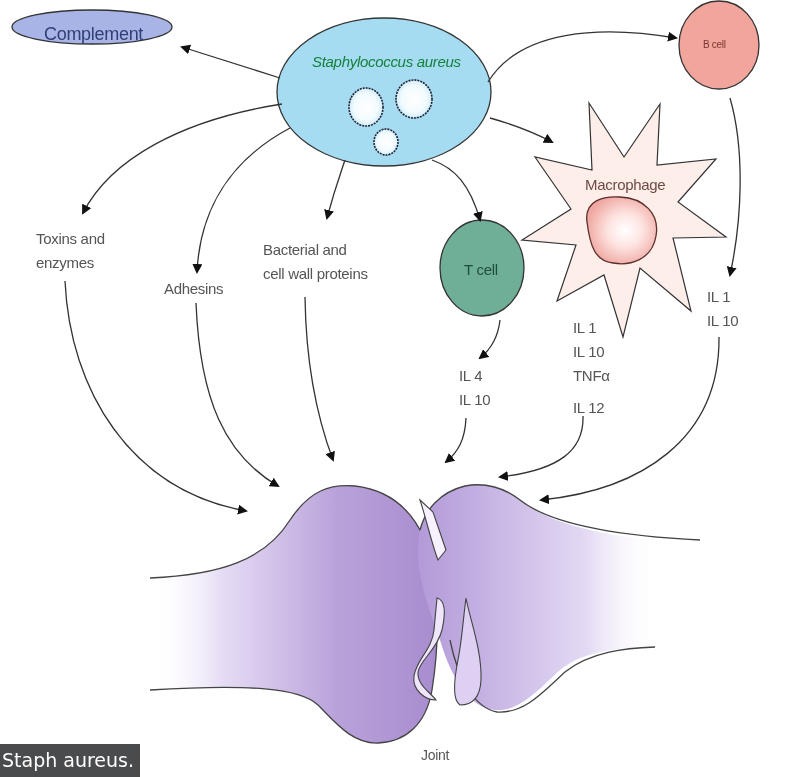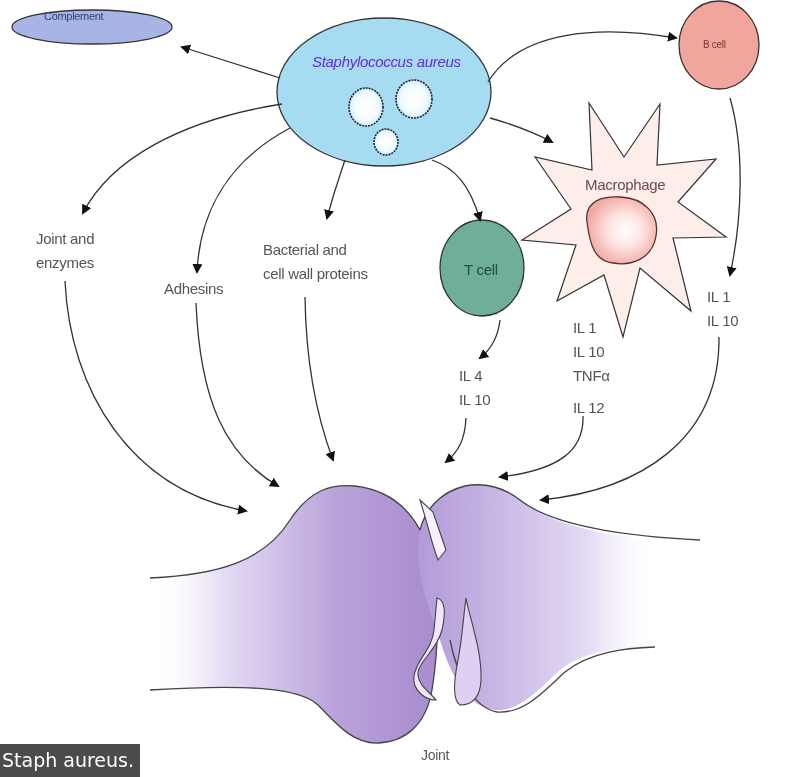--- a/index.html
+++ b/index.html
@@ -88,29 +88,29 @@
     <path d="M500,320 C498,338 490,350 480,358" marker-end="url(#ah)"></path>
     <path d="M65,281 C70,390 130,490 246,511" marker-end="url(#ah)"></path>
     <path d="M196,303 C200,400 225,455 278,486" marker-end="url(#ah)"></path>
     <path d="M305,297 C306,370 318,420 333,460" marker-end="url(#ah)"></path>
     <path d="M466,418 C465,440 458,452 446,462" marker-end="url(#ah)"></path>
     <path d="M583,416 C584,450 560,470 500,477" marker-end="url(#ah)"></path>
     <path d="M719,337 C720,440 640,490 541,500" marker-end="url(#ah)"></path>
   </g>
 </svg>
 
-<div class="lbl" style="left:44px;top:4px;color:#2f3f76;font-size:11px;">Complement</div>
-<div class="lbl" style="left:312px;top:50px;color:#6d28d9;font-style:italic;font-size:15px;">Staphylococcus aureus</div>
+<div class="lbl" style="left:44px;top:22px;color:#2f3f76;font-size:18px;">Complement</div>
+<div class="lbl" style="left:312px;top:50px;color:#15803d;font-style:italic;font-size:15px;">Staphylococcus aureus</div>
 <div class="lbl" style="left:703px;top:33px;color:#7a3630;font-size:10px;">B cell</div>
 <div class="lbl" style="left:585px;top:173px;color:#6e4a48;font-size:15px;text-align:center;">Macrophage</div>
 <div class="lbl" style="left:464px;top:258px;color:#1f4d3d;font-size:15px;">T cell</div>
 <div class="lbl" style="left:421px;top:743px;font-size:14px;">Joint</div>
 
 <div>
-  <div class="lbl" style="left:36px;top:227px;">Joint and</div>
+  <div class="lbl" style="left:36px;top:227px;">Toxins and</div>
   <div class="lbl" style="left:36px;top:251px;">enzymes</div>
 </div>
 <div class="lbl" style="left:164px;top:277px;">Adhesins</div>
 <div>
   <div class="lbl" style="left:263px;top:238px;">Bacterial and</div>
   <div class="lbl" style="left:263px;top:262px;">cell wall proteins</div>
 </div>
 
 <div>
   <div class="lbl" style="left:459px;top:364px;">IL 4</div>

